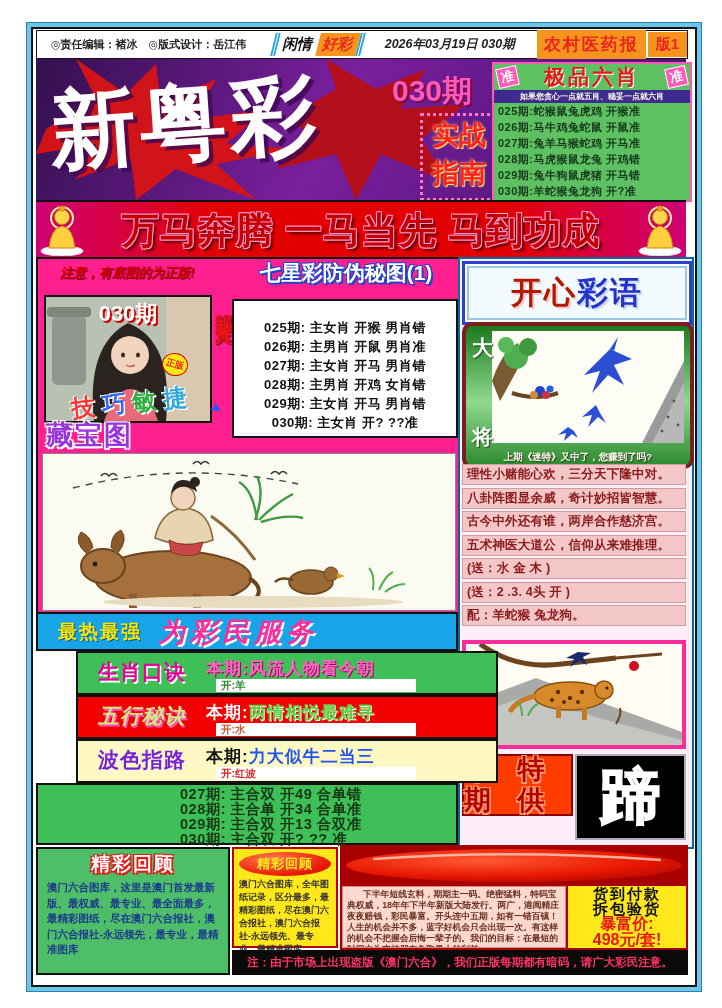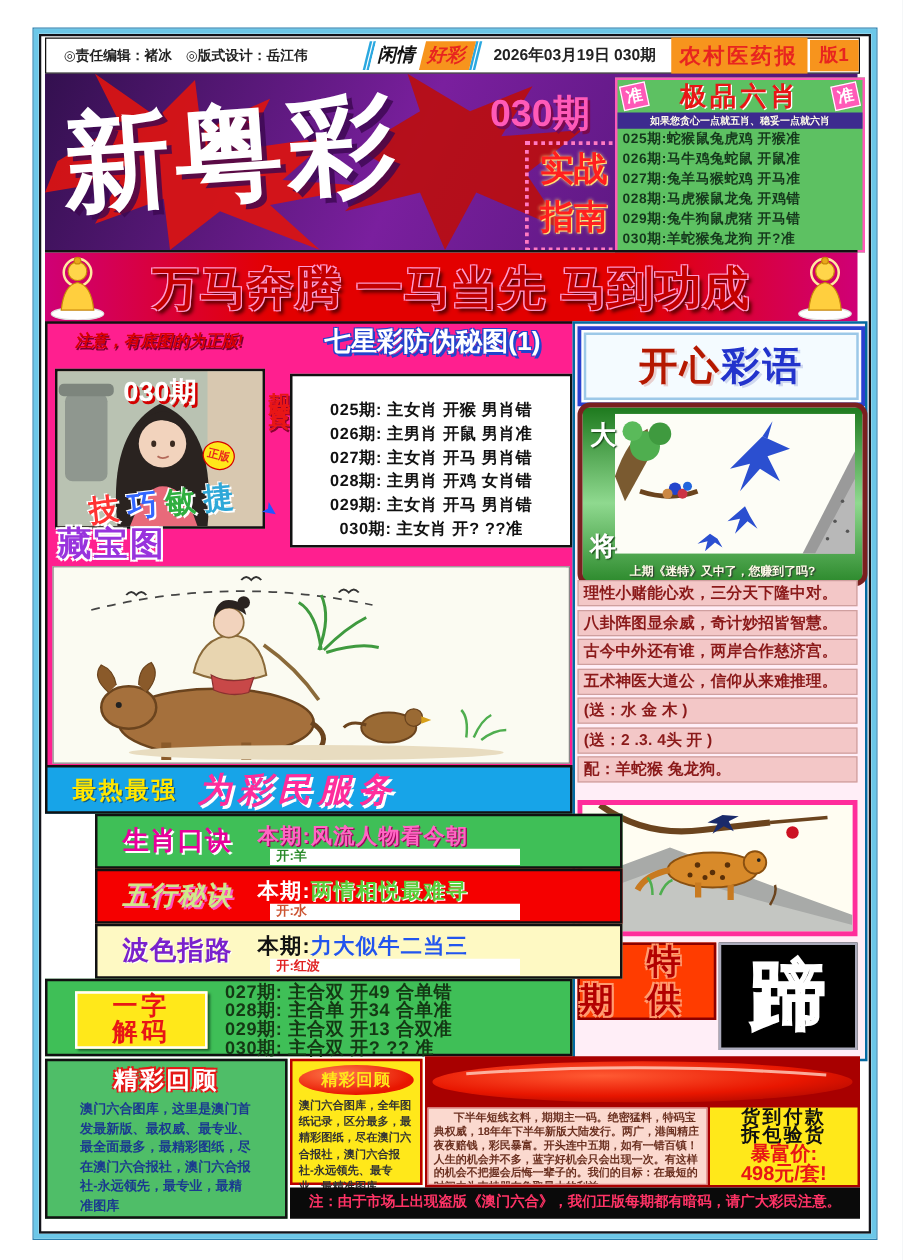--- a/index.html
+++ b/index.html
@@ -10,21 +10,21 @@
   #frame{left:27px;top:23px;width:666px;height:960px;border:4px solid #6cc7e8;
          box-shadow:0 0 0 1px #2b7fae, inset 0 0 0 2px #13131a;background:#fff;}
   
   #header{left:36px;top:30px;width:650px;height:27px;background:#fff;border:1px solid #111;
           display:flex;align-items:center;}
   .editors{font-size:11px;color:#222;padding-left:14px;flex:1;font-weight:bold;}
   .tab{display:flex;transform:skewX(-14deg);border-left:5px double #2aa8e0;border-right:5px double #2aa8e0;}
   .tab span{font-weight:900;font-size:15px;padding:2px 5px;}
   .tab .t-l{background:#fff;color:#111;}
   .tab .t-r{background:#f7941d;color:#e8251f;}
-  .dateissue{font-size:12.5px;font-weight:bold;color:#222;padding:0 12px;}
+  .dateissue{font-size:12.5px;font-weight:bold;color:#222;padding:0 22px;font-style:italic;}
   .papername{background:#f7941d;color:#e8251f;font-weight:900;font-size:17px;padding:3px 7px;letter-spacing:2px;}
   .edition{background:#f7941d;color:#e8251f;font-weight:900;font-size:15px;padding:3px 8px;margin-left:2px;}
   
   #masthead{left:36px;top:59px;width:650px;height:141px;
             background:linear-gradient(115deg,#33104f,#7a1f9e 45%,#45136b);overflow:hidden;}
   #masthead-title{left:14px;top:6px;font-size:86px;font-weight:900;color:#fff;letter-spacing:4px;
             transform:rotate(-4deg);text-shadow:4px 4px 0 rgba(60,8,80,.8);}
   #masthead-issue{left:356px;top:12px;font-size:30px;font-weight:900;color:#ff5ab8;
             text-shadow:2px 2px 0 #7a0a4e;}
   #guide-box{left:384px;top:54px;width:72px;height:82px;border:3px dotted #ff7ac2;text-align:center;}
@@ -123,21 +123,21 @@
   #decode-label{position:absolute;left:22px;top:8px;width:106px;height:46px;background:#ffe81a;
           border:2px solid #fff;box-shadow:2px 2px 2px #1a5a2a;text-align:center;box-sizing:border-box;}
   #decode-label div{font-size:20px;font-weight:900;color:#e81616;line-height:21px;letter-spacing:3px;}
   .dec-row{position:relative;margin-left:142px;font-size:14.5px;font-weight:800;color:#143814;line-height:15px;
           letter-spacing:.5px;}
   #decode-rows{position:absolute;top:2px;left:0;width:420px;}
   
   #review1{left:36px;top:847px;width:194px;height:128px;background:#4fbe68;border:2px solid #111;box-sizing:border-box;}
   #review1-title{text-align:center;font-size:19px;font-weight:900;color:#fff;margin-top:2px;letter-spacing:2px;
           text-shadow:1.5px 1.5px 0 #e81616,-1.5px -1.5px 0 #e81616,1.5px -1.5px 0 #e81616,-1.5px 1.5px 0 #e81616;}
-  #review1-text{padding:3px 26px;font-size:10.5px;font-weight:bold;color:#1a3a8f;line-height:15.5px;}
+  #review1-text{padding:3px 9px;font-size:10.5px;font-weight:bold;color:#1a3a8f;line-height:15.5px;}
   #review2{left:232px;top:847px;width:106px;height:101px;background:#ffe81a;border:2px solid #b00;box-sizing:border-box;}
   #review2-oval{margin:3px auto 1px;width:92px;height:24px;border-radius:50%;
           background:radial-gradient(ellipse at 35% 30%,#ff7a4c,#e81600 70%);
           color:#ffe81a;font-weight:900;font-size:13px;line-height:24px;text-align:center;letter-spacing:1px;}
   #review2-text{padding:1px 5px;font-size:9px;font-weight:bold;color:#333;line-height:13px;}
   #promo-area{left:340px;top:845px;width:348px;height:105px;background:#a80000;}
   #promo-box{position:absolute;left:2px;top:41px;width:224px;height:62px;background:#fbd9cf;border:1px solid #d88;
           box-sizing:border-box;overflow:hidden;}
   #promo-text{padding:2px 4px;font-size:8.8px;font-weight:bold;color:#6b3020;line-height:11px;text-indent:16px;}
   #cod-box{position:absolute;left:228px;top:41px;width:118px;height:62px;background:#ffe81a;text-align:center;
@@ -395,24 +395,20 @@
     <span class="bar-result">开:水</span>
   </div>
 
   <div class="abs bar tipbar" id="bs-bar">
     <span class="bar-label">波色指路</span>
     <span class="bar-text"><span class="pfx">本期:</span><span class="phr">力大似牛二当三</span></span>
     <span class="bar-result">开:红波</span>
   </div>
 
   <div class="abs bar" id="decode-box">
-    <div id="decode-label">
-      <div>一字</div>
-      <div>解码</div>
-    </div>
     <div id="decode-rows">
       <div class="dec-row">027期: 主合双 开49 合单错</div>
       <div class="dec-row">028期: 主合单 开34 合单准</div>
       <div class="dec-row">029期: 主合双 开13 合双准</div>
       <div class="dec-row">030期: 主合双 开?  ?? 准</div>
     </div>
   </div>
 
   <div class="abs" id="review1">
     <div id="review1-title">精彩回顾</div>

